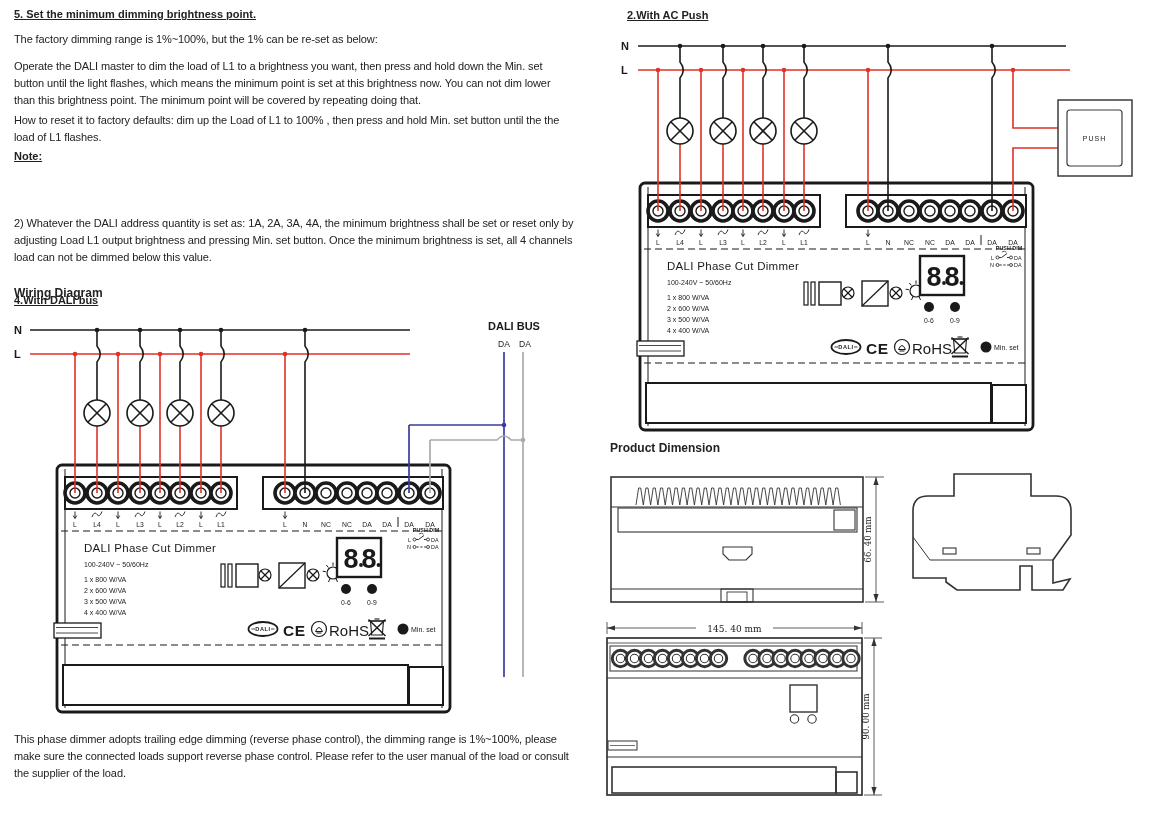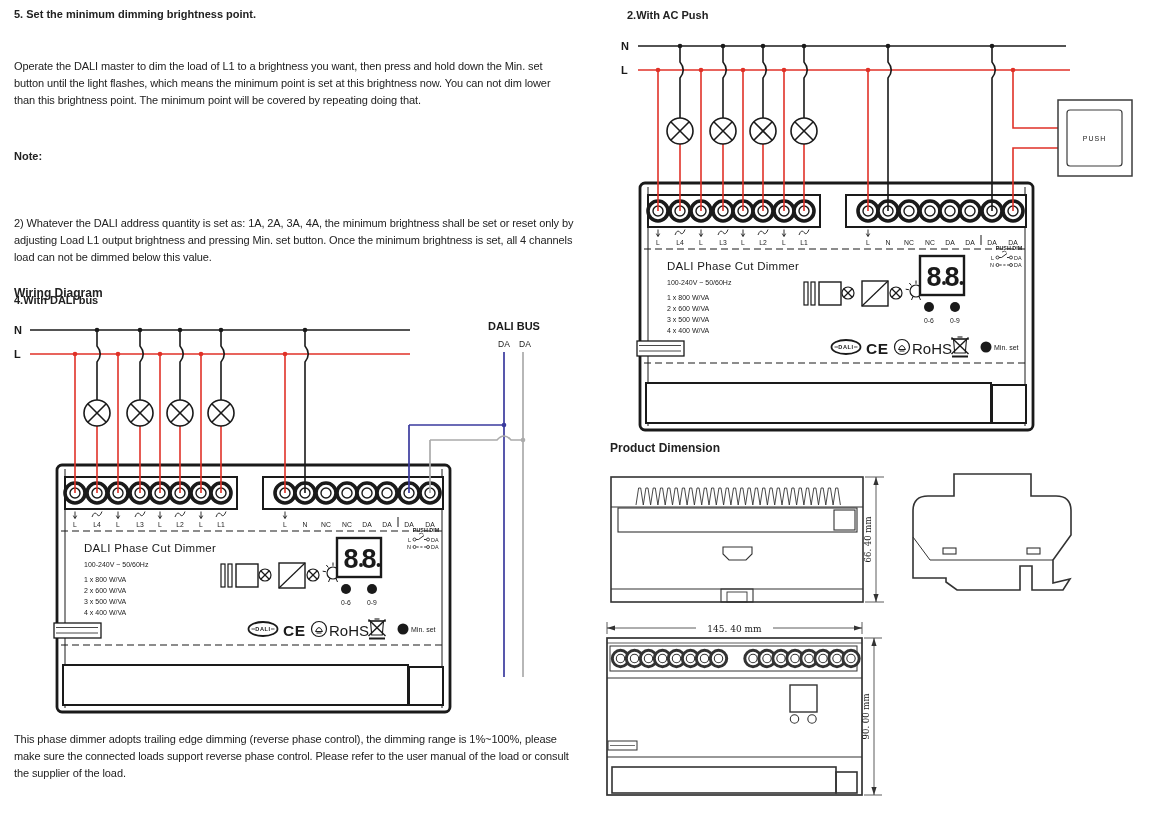--- a/index.html
+++ b/index.html
@@ -1,32 +1,34 @@
 <!DOCTYPE html>
 <html><head>
 <meta charset="utf-8">
 <style>
   html,body{margin:0;padding:0;background:#fff;}
   #page{position:relative;width:1163px;height:818px;background:#fff;overflow:hidden;
         font-family:"Liberation Sans",sans-serif;color:#222;}
   .abs{position:absolute;}
   .h1{font-size:12px;font-weight:bold;}
-  .h2{font-size:11px;font-weight:bold;}
+  .h2{font-size:11px;font-weight:bold;text-decoration:underline;}
   .body-text{font-size:11px;line-height:17px;letter-spacing:-0.1px;}
   svg{position:absolute;display:block;}
   svg text{font-family:"Liberation Sans",sans-serif;fill:#1a1a1a;}
   .dimtxt{font-family:"DejaVu Serif",serif;}
 </style>
 </head>
 <body>
 
 <div id="page">
 
   <div class="abs h2" style="left:14px;top:8px;">5. Set the minimum dimming brightness point.</div>
+  <div class="abs body-text" style="left:14px;top:31px;width:560px;">The factory dimming range is 1%~100%, but the 1% can be re-set as below:</div>
   <div class="abs body-text" style="left:14px;top:58px;width:560px;">Operate the DALI master to dim the load of L1 to a brightness you want, then press and hold down the Min. set button until the light flashes, which means the minimum point is set at this brightness now. You can not dim lower than this brightness point. The minimum point will be covered by repeating doing that.</div>
+  <div class="abs body-text" style="left:14px;top:112px;width:560px;">How to reset it to factory defaults: dim up the Load of L1 to 100% , then press and hold Min. set button until the the load of L1 flashes.</div>
   <div class="abs h2" style="left:14px;top:150px;">Note:</div>
   <div class="abs body-text" style="left:14px;top:215px;width:560px;">2) Whatever the DALI address quantity is set as: 1A, 2A, 3A, 4A,  the minimum brightness shall be set or reset only by adjusting Load L1 output brightness and pressing Min. set button. Once the minimum brightness is set, all 4 channels load can not be dimmed below this value.</div>
   <div class="abs h1" style="left:14px;top:274px;margin-top:12px;">Wiring Diagram</div>
   <div class="abs h2" style="left:14px;top:294px;">4.With DALI bus</div>
   <div class="abs body-text" style="left:14px;top:731px;width:556px;">This phase dimmer adopts trailing edge dimming (reverse phase control), the dimming range is 1%~100%, please make sure the connected loads support reverse phase control. Please refer to the user manual of the load or consult the supplier of the load.</div>
 
   <div class="abs h2" style="left:607px;top:9px;margin-left:20px;">2.With AC Push</div>
   <div class="abs h1" style="left:610px;top:441px;">Product Dimension</div>
 
   <svg id="svg-w1" style="left:0;top:300px;" width="580" height="415" viewBox="0 300 580 415">

